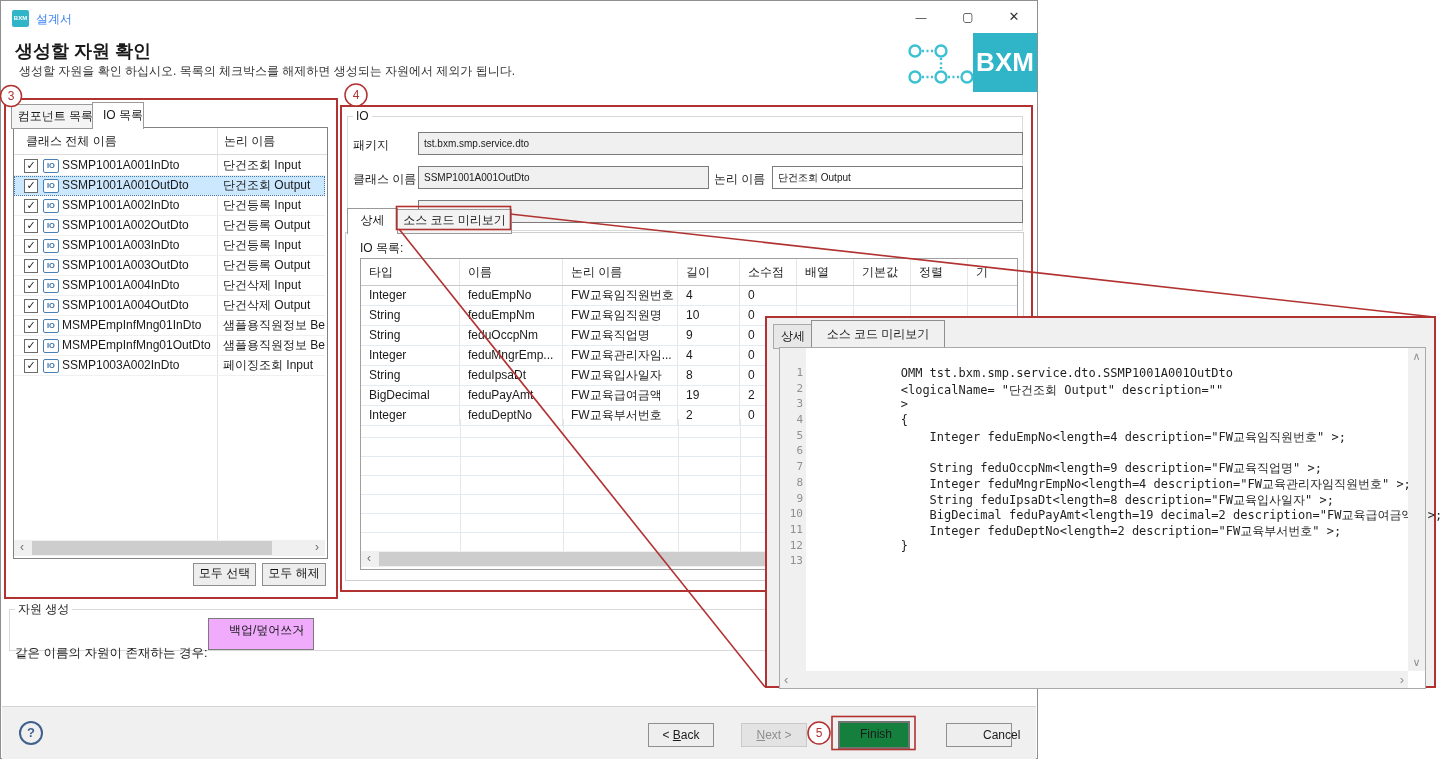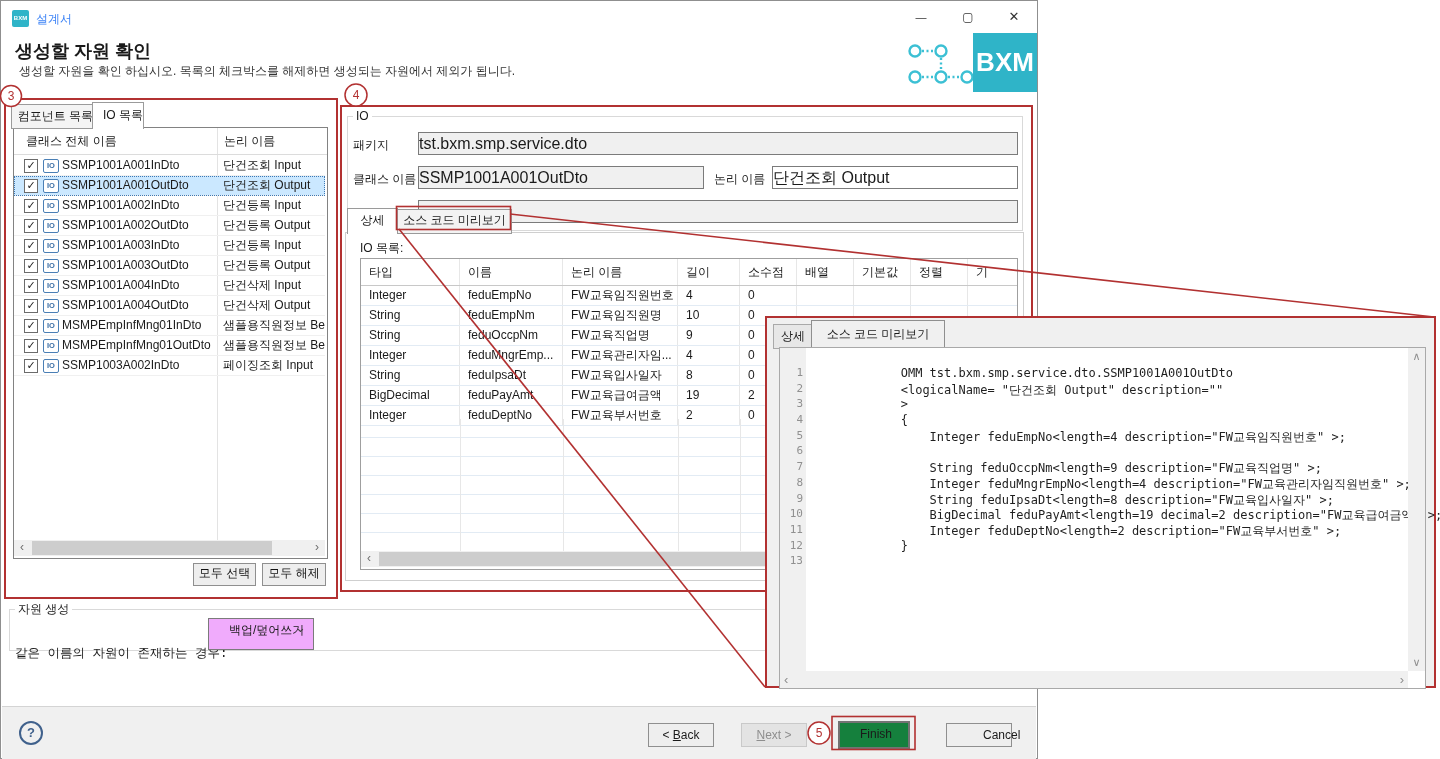--- a/index.html
+++ b/index.html
@@ -52,21 +52,21 @@
   .lb-thumb{position:absolute;left:18px;top:1px;width:240px;height:14px;background:#cdcdcd;}
   .btn{border:1px solid #8f8f8f;background:#eee;text-align:center;font-size:12px;color:#111;}
   .btn-selall{left:192px;top:562px;width:61px;height:21px;line-height:19px;}
   .btn-deselall{left:261px;top:562px;width:62px;height:21px;line-height:19px;}
 
   
   fieldset.grp{position:absolute;border:1px solid #d9d9d9;margin:0;padding:0;}
   fieldset.grp legend{font-size:12px;color:#1a1a1a;margin-left:5px;padding:0 3px;}
   .grp-io{left:346px;top:108px;width:674px;height:120px;}
   .flabel{font-size:12px;color:#1a1a1a;}
-  .field{border:1px solid #7b7b7b;background:#f0f0f0;font-size:16px;line-height:21px;
+  .field{border:1px solid #7b7b7b;background:#f0f0f0;font-size:10px;line-height:21px;padding-left:5px;
          white-space:nowrap;overflow:hidden;}
   .field.editable{background:#fff;}
   .f-pkg-l{left:352px;top:136px;} .f-pkg{left:417px;top:131px;width:598px;height:21px;}
   .f-cls-l{left:352px;top:170px;} .f-cls{left:417px;top:165px;width:284px;height:21px;}
   .f-log-l{left:713px;top:170px;} .f-log{left:771px;top:165px;width:244px;height:21px;}
   .f-st-l{left:352px;top:204px;}  .f-st{left:417px;top:199px;width:598px;height:21px;}
 
   .rtab{border:1px solid #9a9a9a;background:#f3f3f3;text-align:center;font-size:12px;z-index:2;}
   .rtab1{left:346px;top:207px;width:49px;height:25px;line-height:23px;background:#fff;border-bottom:none;z-index:3;}
   .rtab2{left:396px;top:208px;width:113px;height:23px;line-height:21px;}
@@ -82,21 +82,21 @@
   .c0{width:99px;} .c1{width:103px;} .c2{width:115px;} .c3{width:62px;} .c4{width:57px;}
   .c5{width:57px;} .c6{width:57px;} .c7{width:57px;} .c8{width:49px;border-right:none;}
   .tfiller{position:absolute;left:0;top:160px;width:654px;height:134px;
       background:repeating-linear-gradient(to bottom,transparent 0 18px,#e2ebf4 18px 19px);}
   .vline{position:absolute;top:0;width:1px;height:100%;background:#e7e7e7;}
   .tbl-scroll{position:absolute;left:0;top:292px;width:654px;height:16px;background:#f0f0f0;}
   .tbl-thumb{position:absolute;left:18px;top:1px;width:570px;height:14px;background:#cdcdcd;}
 
   
   .grp-res{left:8px;top:600px;width:1014px;height:48px;border-color:#dcdcdc;}
-  .res-label{left:14px;top:644px;font-size:12.5px;font-family:Liberation Mono, monospace;}
+  .res-label{left:14px;top:644px;font-size:12.5px;}
   .dropdown{left:207px;top:617px;width:106px;height:32px;border:1px solid #7b7b7b;background:#f0abfc;
             line-height:22px;padding-left:20px;box-sizing:border-box;}
   .dd-arrow{position:absolute;right:7px;top:-2px;color:#444;font-size:13px;}
 
   
   .footer{left:1px;top:705px;width:1034px;height:52px;background:#f0f0f0;border-top:1px solid #d4d4d4;}
   .helpcirc{left:17px;top:14px;width:20px;height:20px;border:2px solid #40618c;border-radius:50%;
             color:#40618c;font-weight:bold;font-size:13px;text-align:center;line-height:20px;}
   .fbtn{top:16px;height:24px;line-height:22px;border:1px solid #8f8f8f;background:#eee;text-align:center;box-sizing:border-box;}
   .fbtn .mn{text-decoration:underline;}

